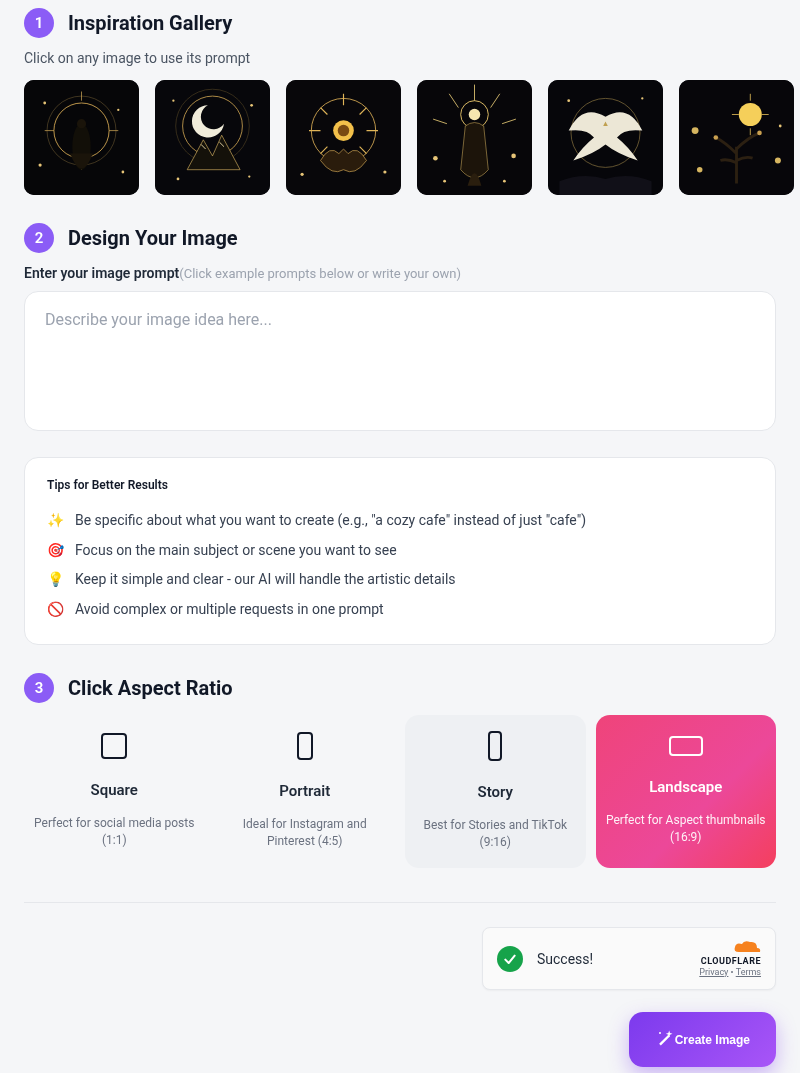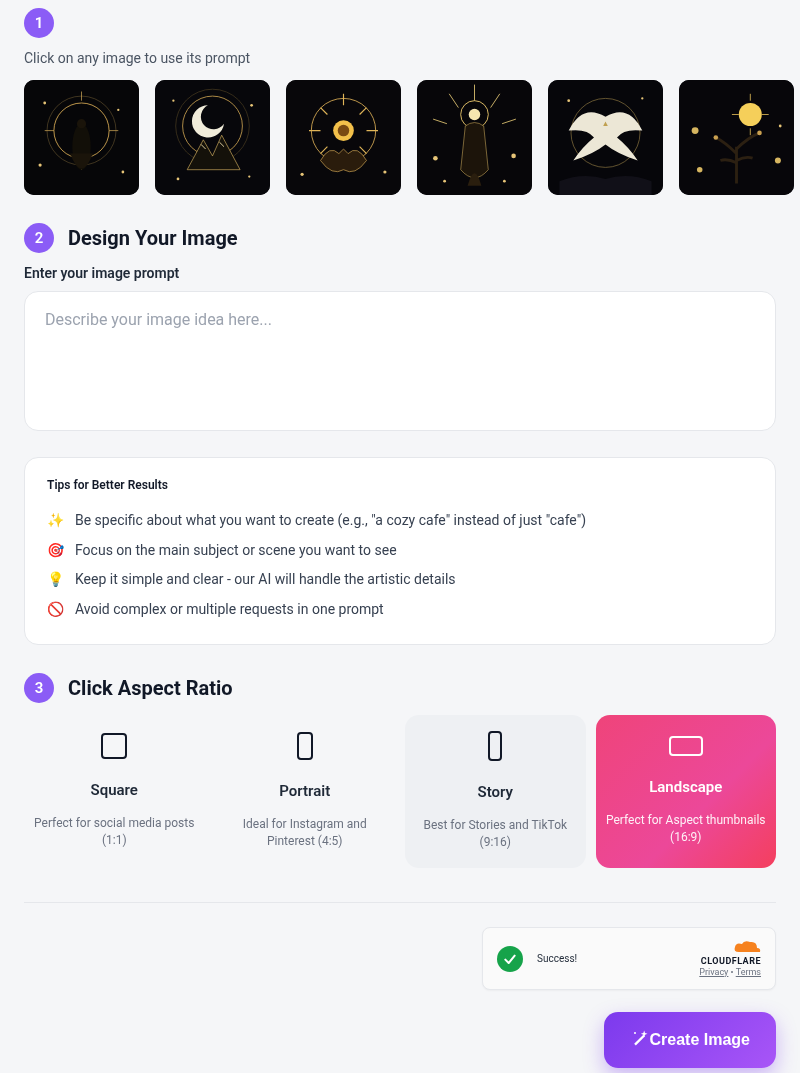--- a/index.html
+++ b/index.html
@@ -69,41 +69,42 @@
   .captcha {
     width: 294px; border: 1px solid #e5e7eb; background: #fafafa;
     border-radius: 8px; padding: 12px 14px;
     display: flex; align-items: center; gap: 14px;
     box-shadow: 0 1px 2px rgba(0,0,0,0.04);
   }
   .captcha-check {
     width: 26px; height: 26px; border-radius: 50%; background: #16a34a;
     display:flex; align-items:center; justify-content:center; flex-shrink:0;
   }
-  .captcha-status { font-size: 10px; color:#1f2937; flex:1; }
+  .captcha-status { font-size: 14px; color:#1f2937; flex:1; }
   .captcha-brand { text-align: right; font-size: 9px; color:#6b7280; line-height:1.2; }
   .captcha-brand .cf { font-weight:700; letter-spacing:0.5px; color:#111827; font-size:9px;}
   .captcha-brand .links { font-size:9px; }
   .captcha-brand a { color:#6b7280; text-decoration: underline; }
   .captcha-cloud { display:flex; justify-content:flex-end; margin-bottom:2px;}
   .create-row { display:flex; justify-content:flex-end; margin-top: 22px; }
   .create-btn {
     background: linear-gradient(135deg, #7c3aed 0%, #a855f7 100%);
     color:#fff; border:none; border-radius: 14px;
-    padding: 16px 26px; font-size: 16px; font-weight: 600;
+    padding: 16px 26px; font-size: 12px; font-weight: 600;
     display:flex; align-items:center; gap:0; cursor:pointer;
     box-shadow: 0 8px 20px rgba(124,58,237,0.35);
   }
 </style>
 </head>
 <body>
 
 <div class="section">
   <div class="section-header">
     <div class="step-badge">1</div>
+    <div class="section-title">Inspiration Gallery</div>
   </div>
   <div class="section-sub">Click on any image to use its prompt</div>
   <div class="gallery">
 
     <div class="gallery-item">
       <svg viewBox="0 0 100 100">
         <rect width="100" height="100" fill="#060608"></rect>
         <circle cx="50" cy="44" r="24" fill="none" stroke="#caa050" stroke-width="0.8"></circle>
         <circle cx="50" cy="44" r="30" fill="none" stroke="#5a4a2a" stroke-width="0.6"></circle>
         <g stroke="#d9b15a" stroke-width="0.6">
@@ -216,20 +217,21 @@
   </div>
 </div>
 
 <div class="section">
   <div class="section-header">
     <div class="step-badge">2</div>
     <div class="section-title">Design Your Image</div>
   </div>
   <div class="prompt-label-row">
     <span class="prompt-label">Enter your image prompt</span>
+    <span class="prompt-hint">(Click example prompts below or write your own)</span>
   </div>
   <textarea class="prompt-area" placeholder="Describe your image idea here..." style=""></textarea>
 
   <div class="tips-card">
     <div class="tips-title">Tips for Better Results</div>
     <ul class="tips-list">
       <li>
           <span class="emoji">✨</span>
           <span>Be specific about what you want to create (e.g., "a cozy cafe" instead of just "cafe")</span>
         </li>

